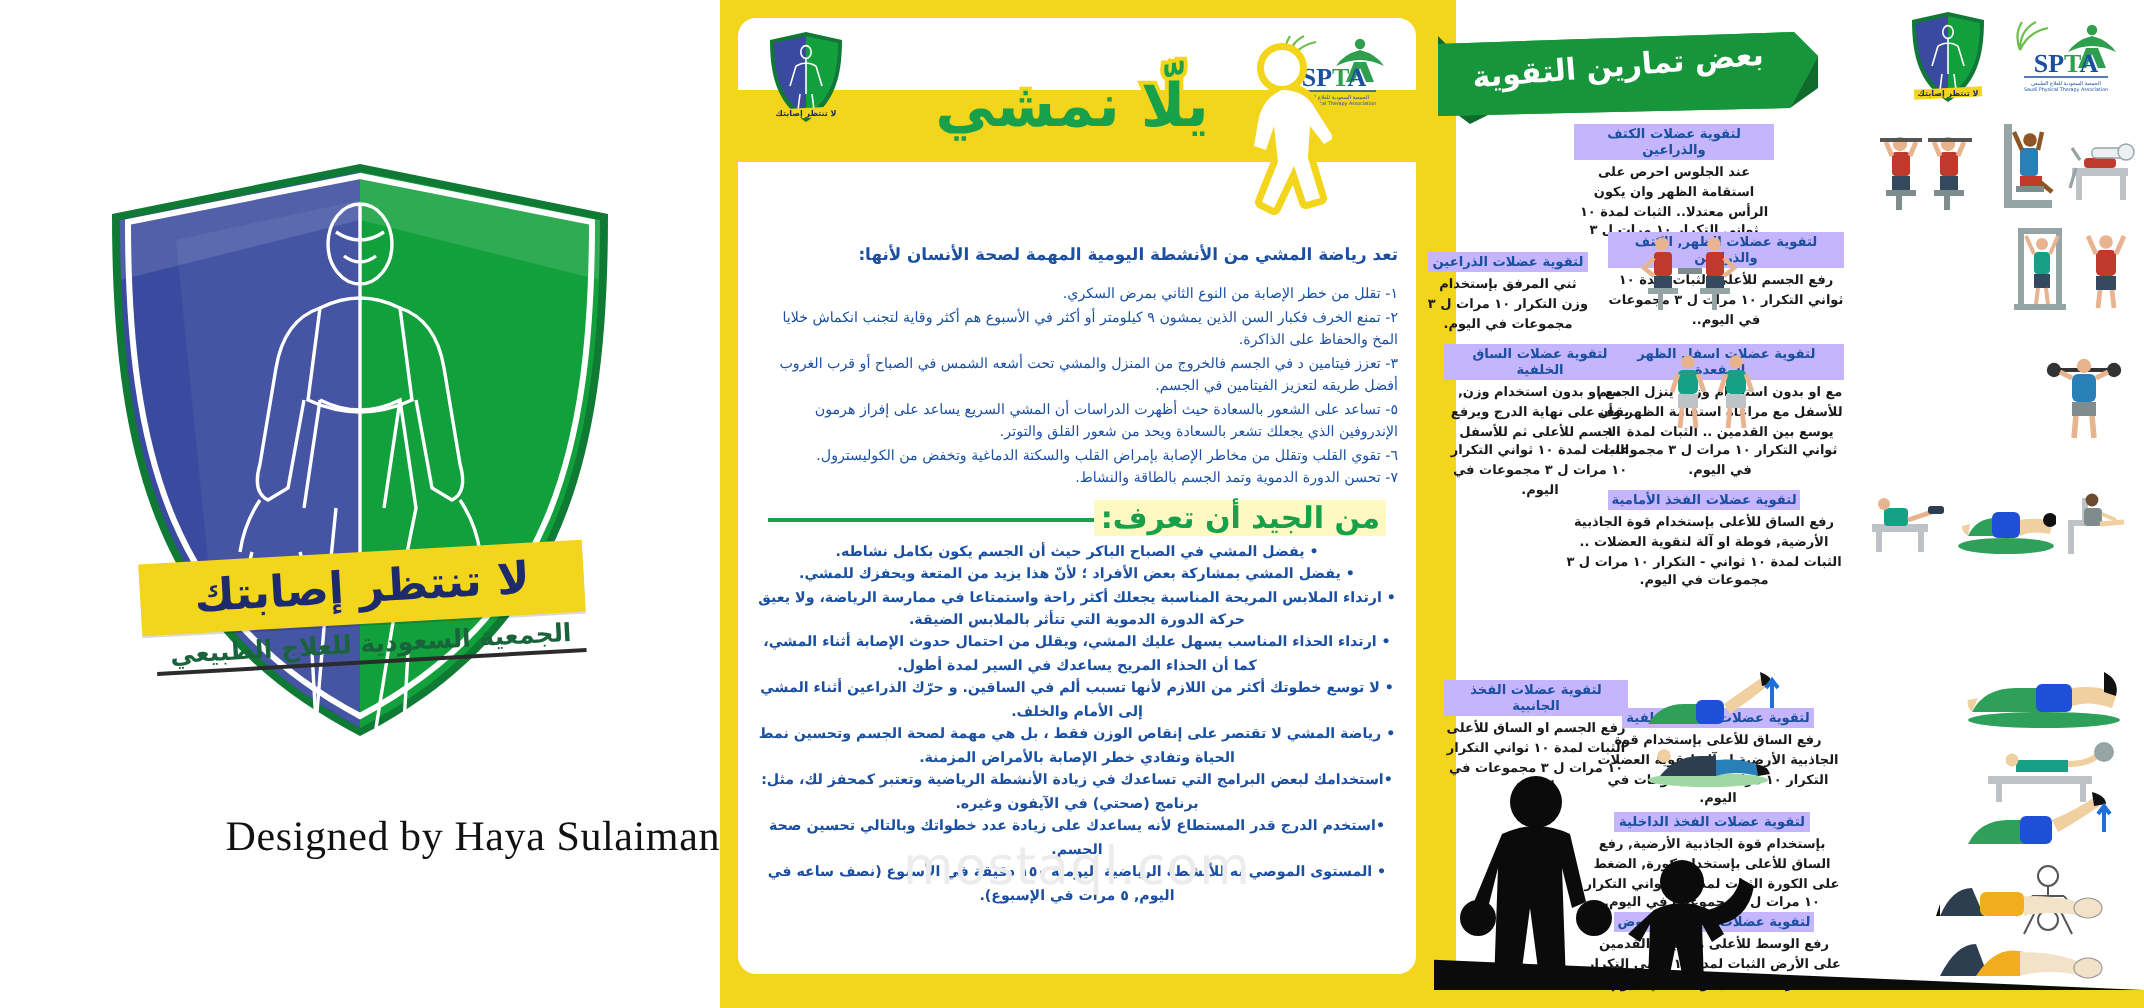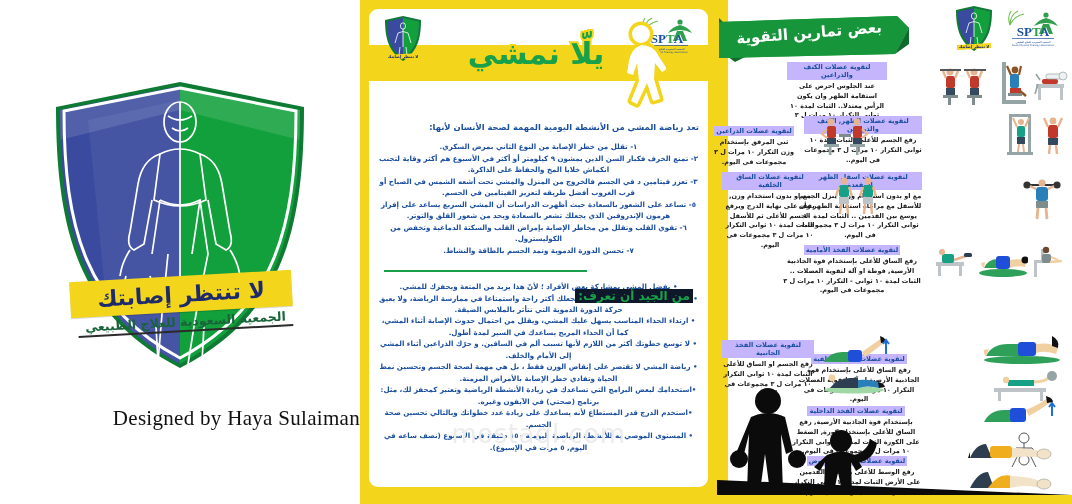--- a/index.html
+++ b/index.html
@@ -27,25 +27,25 @@
   .band{position:absolute;left:-6px;top:36px;width:352px;height:36px;background:#F3D51B;}
   .walk-title{position:absolute;right:92px;top:30px;width:160px;text-align:center;direction:rtl;
     font-size:30px;font-weight:bold;color:#18a04a;line-height:1.0;
     -webkit-text-stroke:4px #F3D51B; paint-order:stroke fill;}
   .mini-shield{position:absolute;left:14px;top:6px;width:40px;height:48px;}
   .spta{position:absolute;right:10px;top:7px;width:62px;height:42px;}
   .walker{position:absolute;right:42px;top:12px;width:52px;height:92px;}
 
   .walk-body{position:absolute;left:0;top:112px;width:339px;padding:0 9px;box-sizing:border-box;direction:rtl;}
   .lead{color:#1b4fa0;font-size:8.4px;font-weight:bold;line-height:1.45;margin:0 0 8px 0;}
-  .num-list p{color:#1b4fa0;font-size:7.1px;font-weight:bold;line-height:1.62;margin:0;text-align:center;}
+  .num-list p{color:#1b4fa0;font-size:7.1px;font-weight:normal;line-height:1.62;margin:0;}
   .good-wrap{position:relative;margin:6px 0 3px 0;height:16px;}
   .good-rule{position:absolute;left:6px;right:112px;top:8px;height:2px;background:#18a04a;}
-  .good-title{position:absolute;right:6px;top:-1px;font-size:12px;font-weight:bold;color:#18a04a;
-    background:#0f172a;padding:0 3px;margin-top:28px;}
+  .good-title{position:absolute;right:6px;top:-1px;font-size:15px;font-weight:bold;color:#18a04a;
+    background:#fef9c3;padding:0 3px;}
   .bullets p{color:#1b4fa0;font-size:7.1px;font-weight:bold;line-height:1.62;margin:0;text-align:center;}
   .watermark{position:absolute;left:0;top:410px;width:339px;text-align:center;
     font-size:26px;color:#ececec;font-weight:500;letter-spacing:.5px;pointer-events:none;}
 
   
   .panel-ex{position:absolute;left:717px;top:0;width:355px;height:504px;background:#ffffff;}
   .ex-left-bar{position:absolute;left:0;top:0;width:11px;height:504px;background:#F3D51B;}
   .ex-bottom-bar{position:absolute;left:0;bottom:0;width:355px;height:9px;background:#F3D51B;}
   .ribbon{position:absolute;left:2px;top:14px;width:190px;height:48px;}
   .ribbon-txt{position:absolute;left:8px;top:24px;width:168px;text-align:center;direction:rtl;
@@ -166,20 +166,21 @@
           <p>٦- تقوي القلب وتقلل من مخاطر الإصابة بإمراض القلب والسكتة الدماغية وتخفض من الكوليسترول.</p>
           <p>٧- تحسن الدورة الدموية وتمد الجسم بالطاقة والنشاط.</p>
         </div>
 
         <div class="good-wrap">
           <div class="good-rule"></div>
           <div class="good-title">من الجيد أن تعرف:</div>
         </div>
 
         <div class="bullets">
+          <p>• يفضل المشي في الصباح الباكر حيث أن الجسم يكون بكامل نشاطه.</p>
           <p>• يفضل المشي بمشاركة بعض الأفراد ؛ لأنّ هذا يزيد من المتعة ويحفزك للمشي.</p>
           <p>• ارتداء الملابس المريحة المناسبة يجعلك أكثر راحة واستمتاعا في ممارسة الرياضة، ولا يعيق حركة الدورة الدموية التي تتأثر بالملابس الضيقة.</p>
           <p>• ارتداء الحذاء المناسب يسهل عليك المشي، ويقلل من احتمال حدوث الإصابة أثناء المشي، كما أن الحذاء المريح يساعدك في السير لمدة أطول.</p>
           <p>• لا توسع خطوتك أكثر من اللازم لأنها تسبب ألم في الساقين. و حرّك الذراعين أثناء المشي إلى الأمام والخلف.</p>
           <p>• رياضة المشي لا تقتصر على إنقاص الوزن فقط ، بل هي مهمة لصحة الجسم وتحسين نمط الحياة وتفادي خطر الإصابة بالأمراض المزمنة.</p>
           <p>•استخدامك لبعض البرامج التي تساعدك في زيادة الأنشطة الرياضية وتعتبر كمحفز لك، مثل: برنامج (صحتي) في الآيفون وغيره.</p>
           <p>•استخدم الدرج قدر المستطاع لأنه يساعدك على زيادة عدد خطواتك وبالتالي تحسين صحة الجسم.</p>
           <p>• المستوى الموصي به للأنشطة الرياضية اليومية ١٥٠ دقيقة في الأسبوع (نصف ساعه في اليوم, ٥ مرات في الإسبوع).</p>
         </div>
       </div>

